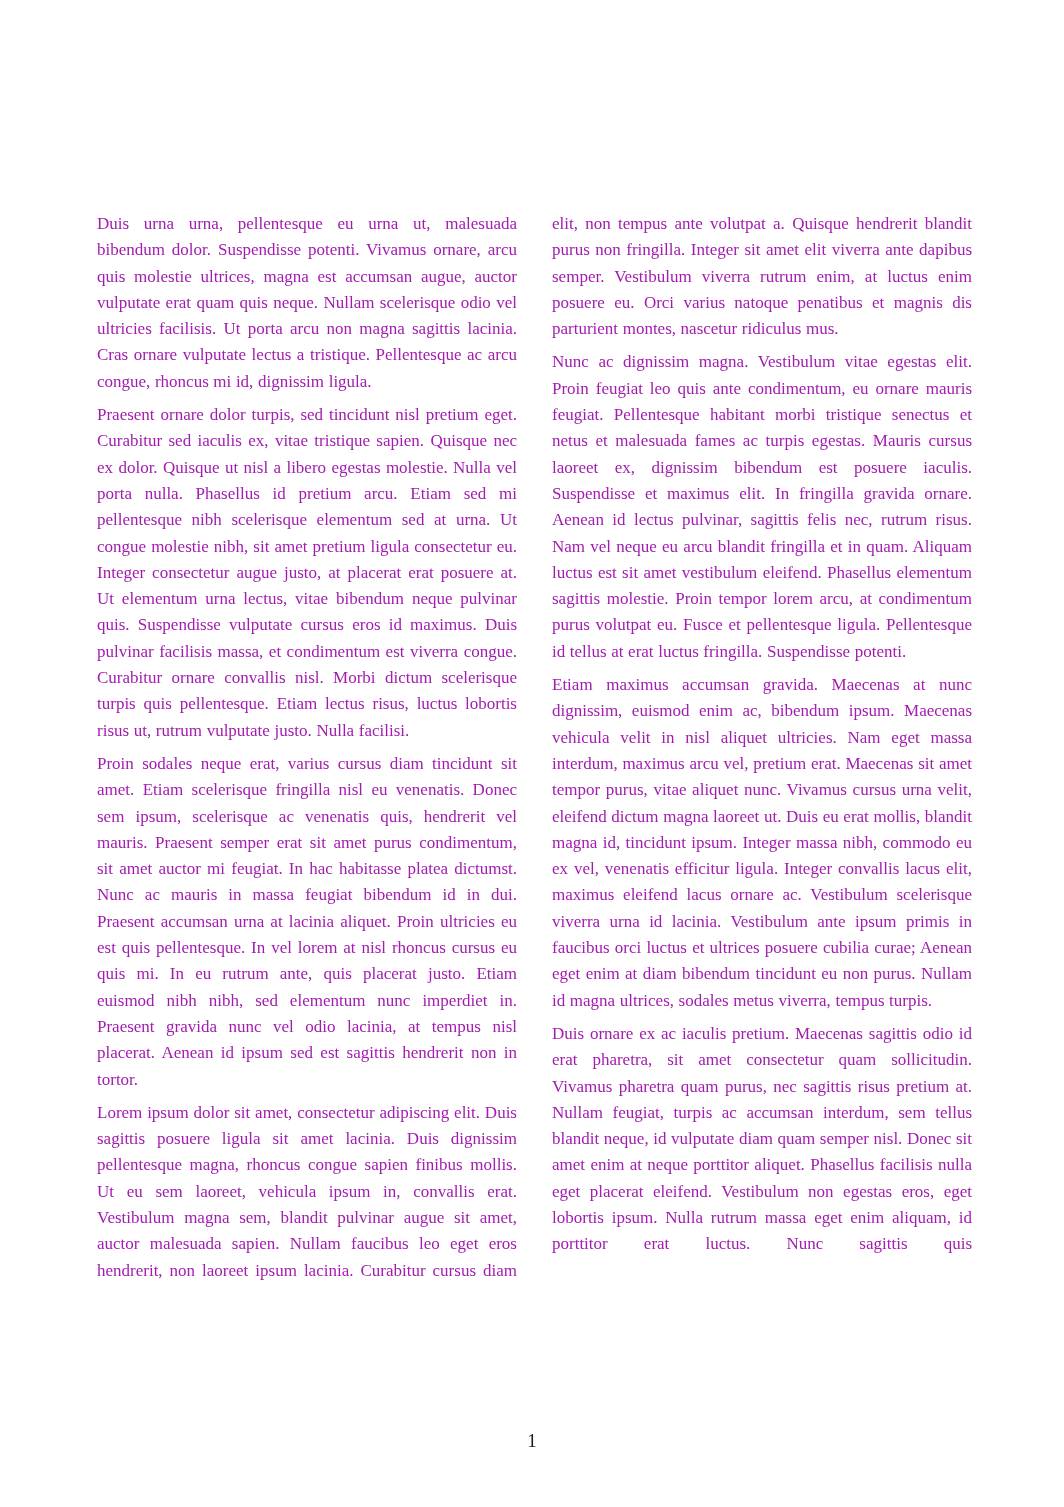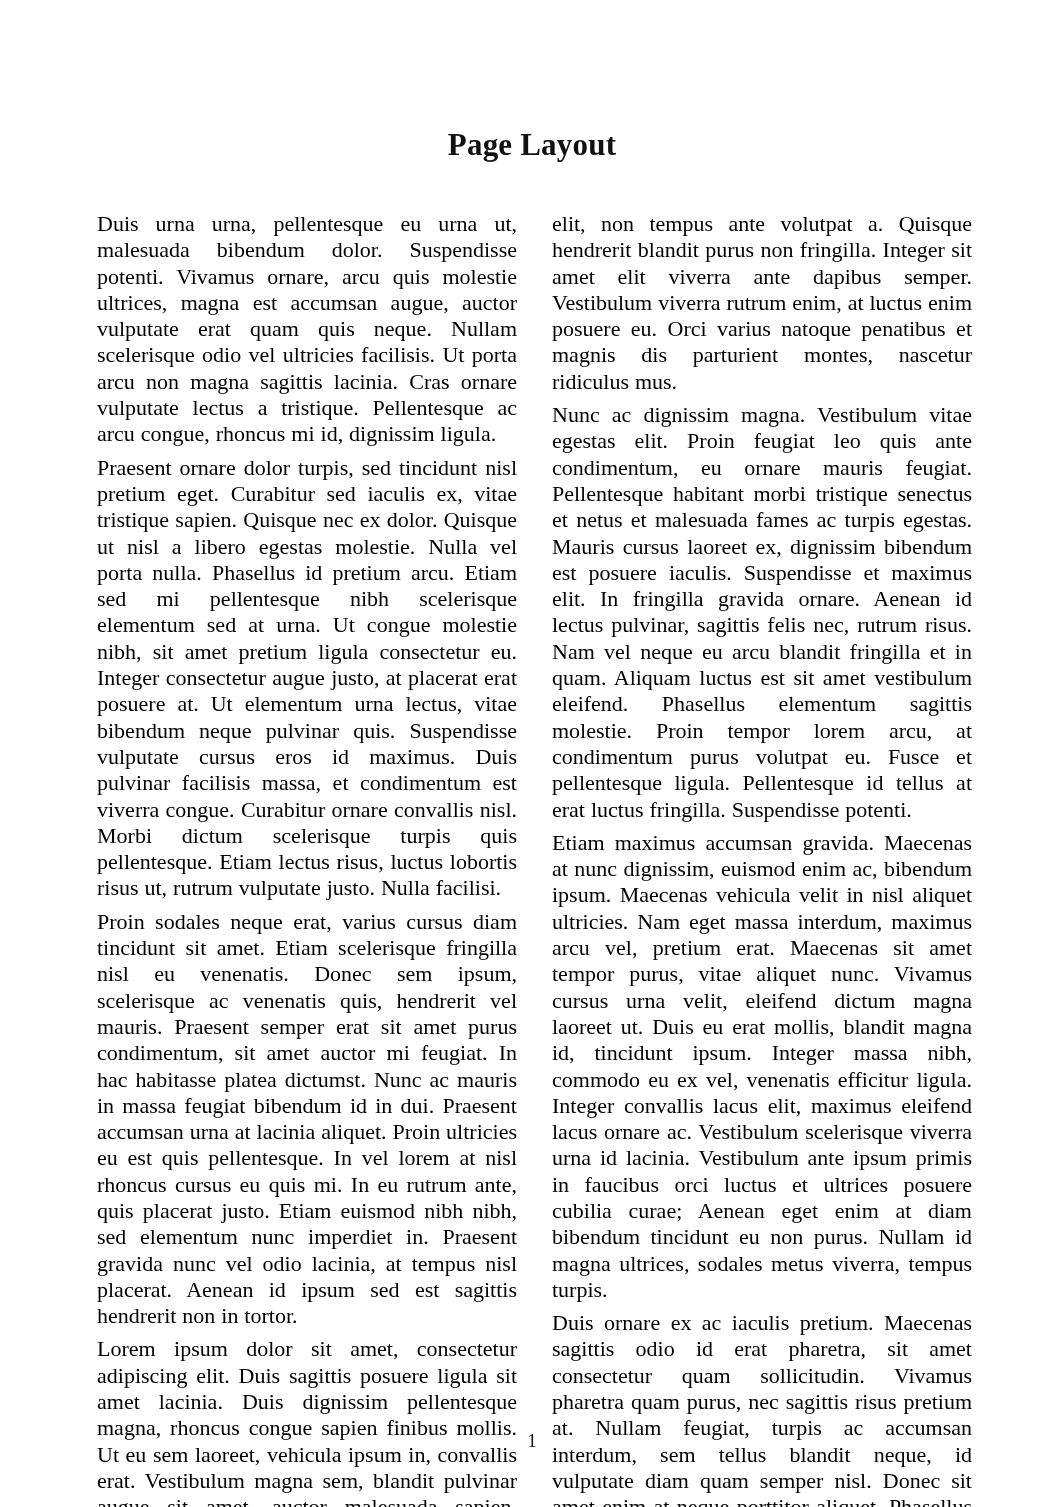--- a/index.html
+++ b/index.html
@@ -36,27 +36,27 @@
     width: 876px;
     display: flex;
     gap: 35px;
   }
   .column {
     width: 420px;
     flex: 0 0 420px;
   }
   .body-par {
     margin: 0 0 7px 0;
-    font-size: 22px;
+    font-size: 17px;
     line-height: 26.3px;
     text-align: justify;
     hyphens: auto;
     -webkit-hyphens: auto;
     word-spacing: 0.02em;
-    color: #000000;
+    color: #a21caf;
   }
   .body-par:last-child {
     margin-bottom: 8px;
   }
   
   .continues {
     text-align-last: justify;
   }
   .page-footer {
     position: absolute;
@@ -67,21 +67,20 @@
     font-size: 19px;
     line-height: 26px;
     color: #1a1a1a;
   }
 </style>
 </head>
 <body>
 
 <div class="page">
 
-  <h1 class="doc-title">Page Layout</h1>
 
   <div class="columns">
 
     <div class="column">
       <p class="body-par">Duis urna urna, pellentesque eu urna ut, malesuada bibendum dolor. Suspendisse potenti. Vivamus ornare, arcu quis molestie ultrices, magna est accumsan augue, auctor vulputate erat quam quis neque. Nullam scelerisque odio vel ultricies facilisis. Ut porta arcu non magna sagittis lacinia. Cras ornare vulputate lectus a tristique. Pellentesque ac arcu congue, rhoncus mi id, dignissim ligula.</p>
       <p class="body-par">Praesent ornare dolor turpis, sed tincidunt nisl pretium eget. Curabitur sed iaculis ex, vitae tristique sapien. Quisque nec ex dolor. Quisque ut nisl a libero egestas molestie. Nulla vel porta nulla. Phasellus id pretium arcu. Etiam sed mi pellentesque nibh scelerisque elementum sed at urna. Ut congue molestie nibh, sit amet pretium ligula consectetur eu. Integer consectetur augue justo, at placerat erat posuere at. Ut elementum urna lectus, vitae bibendum neque pulvinar quis. Suspendisse vulputate cursus eros id maximus. Duis pulvinar facilisis massa, et condimentum est viverra congue. Curabitur ornare convallis nisl. Morbi dictum scelerisque turpis quis pellentesque. Etiam lectus risus, luctus lobortis risus ut, rutrum vulputate justo. Nulla facilisi.</p>
       <p class="body-par">Proin sodales neque erat, varius cursus diam tincidunt sit amet. Etiam scelerisque fringilla nisl eu venenatis. Donec sem ipsum, scelerisque ac venenatis quis, hendrerit vel mauris. Praesent semper erat sit amet purus condimentum, sit amet auctor mi feugiat. In hac habitasse platea dictumst. Nunc ac mauris in massa feugiat bibendum id in dui. Praesent accumsan urna at lacinia aliquet. Proin ultricies eu est quis pellentesque. In vel lorem at nisl rhoncus cursus eu quis mi. In eu rutrum ante, quis placerat justo. Etiam euismod nibh nibh, sed elementum nunc imperdiet in. Praesent gravida nunc vel odio lacinia, at tempus nisl placerat. Aenean id ipsum sed est sagittis hendrerit non in tortor.</p>
       <p class="body-par continues">Lorem ipsum dolor sit amet, consectetur adipiscing elit. Duis sagittis posuere ligula sit amet lacinia. Duis dignissim pellentesque magna, rhoncus congue sapien finibus mollis. Ut eu sem laoreet, vehicula ipsum in, convallis erat. Vestibulum magna sem, blandit pulvinar augue sit amet, auctor malesuada sapien. Nullam faucibus leo eget eros hendrerit, non laoreet ipsum lacinia. Curabitur cursus diam</p>
     </div>
 

